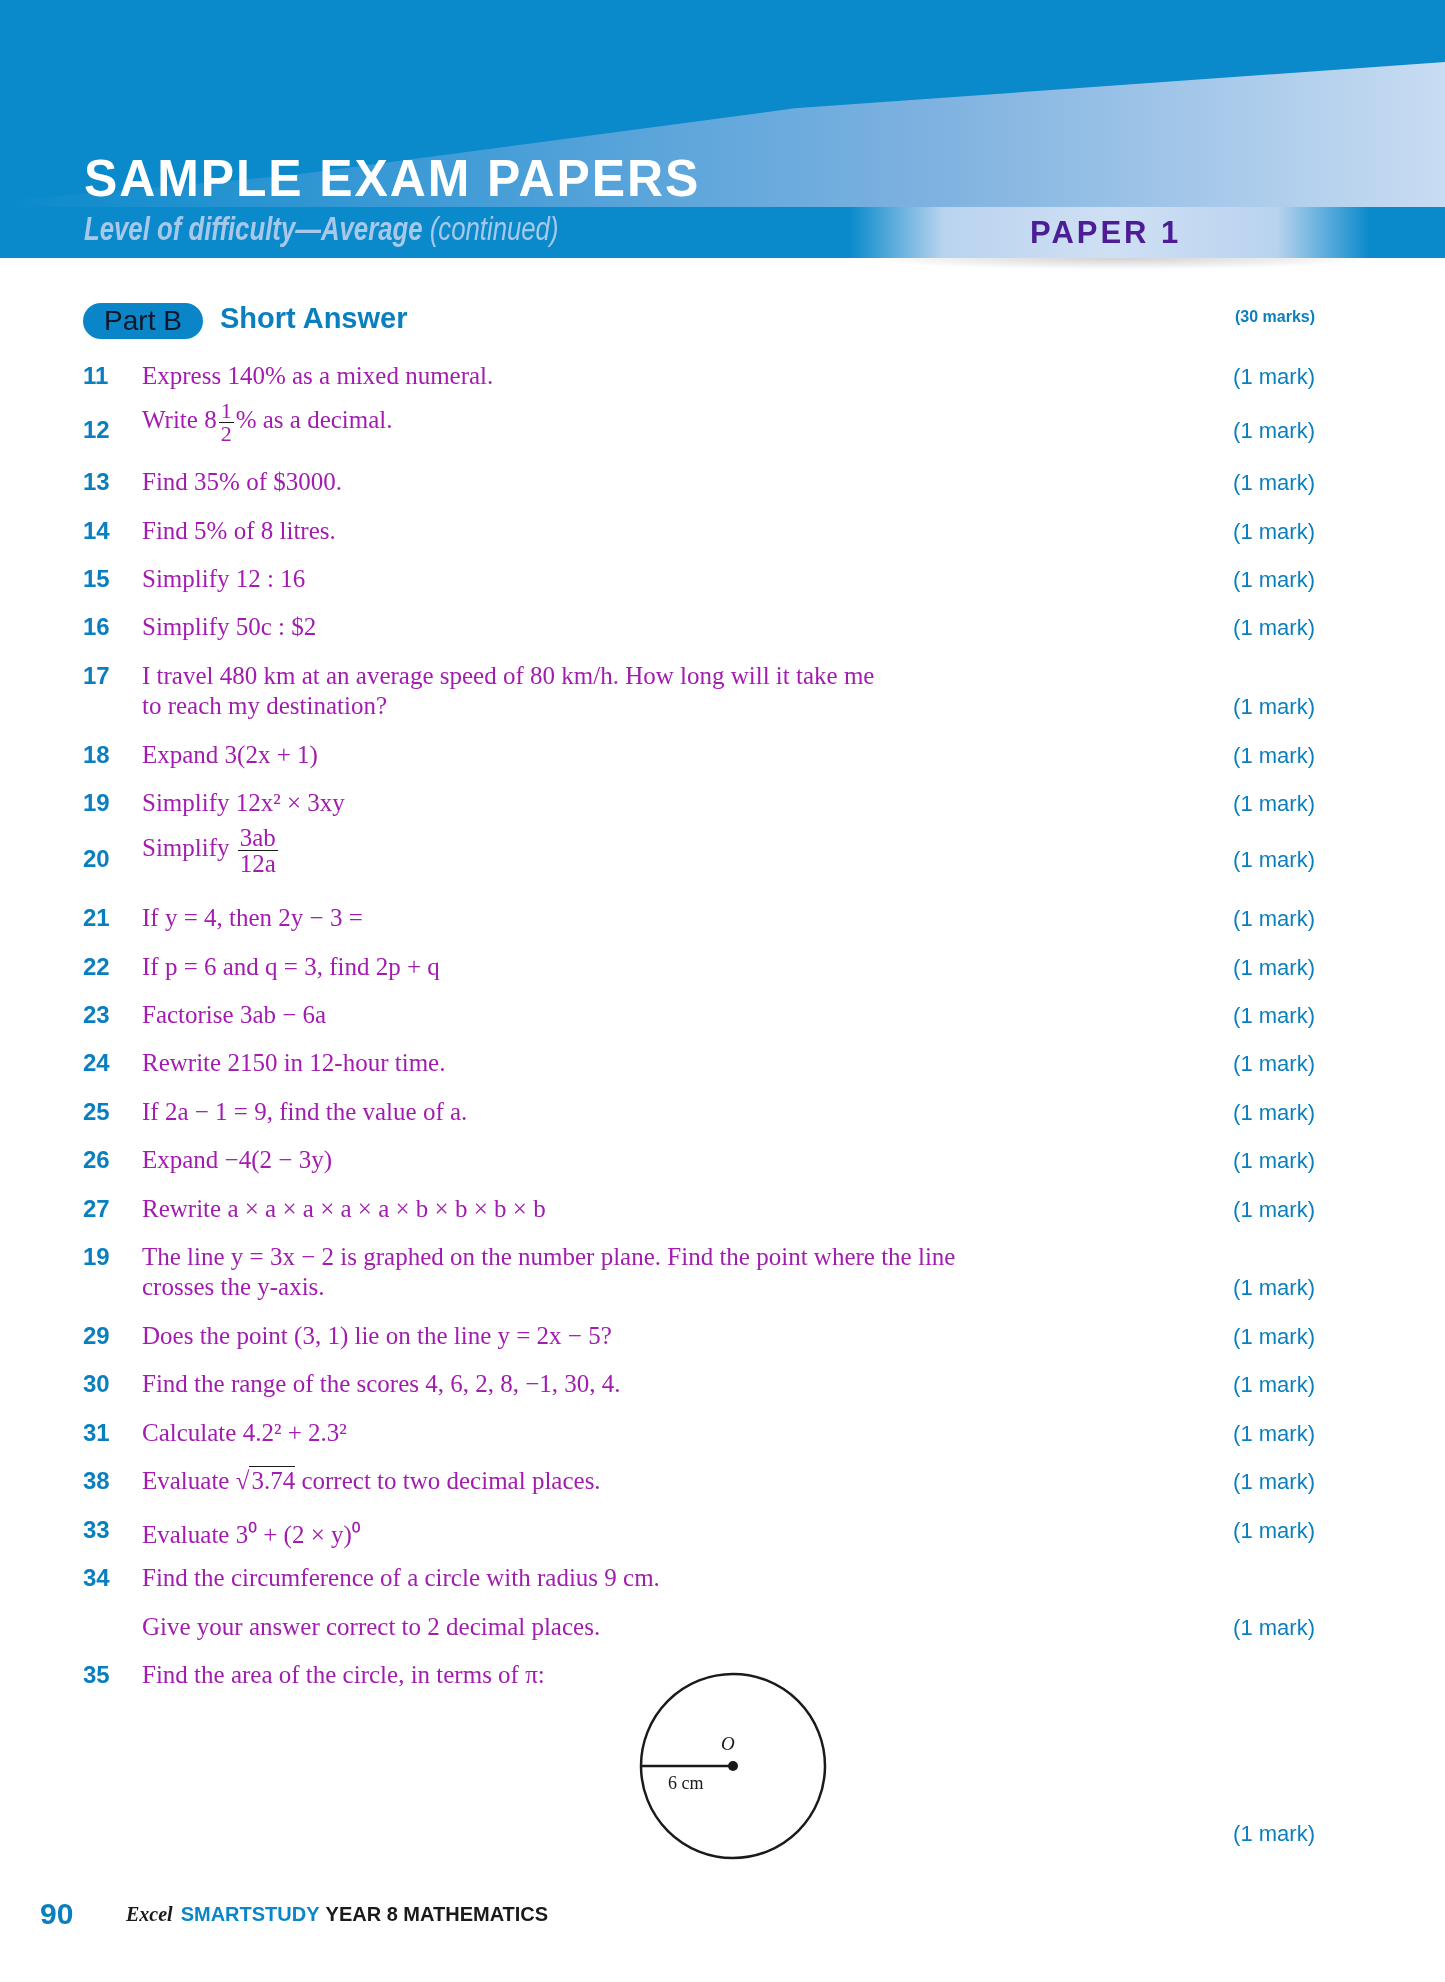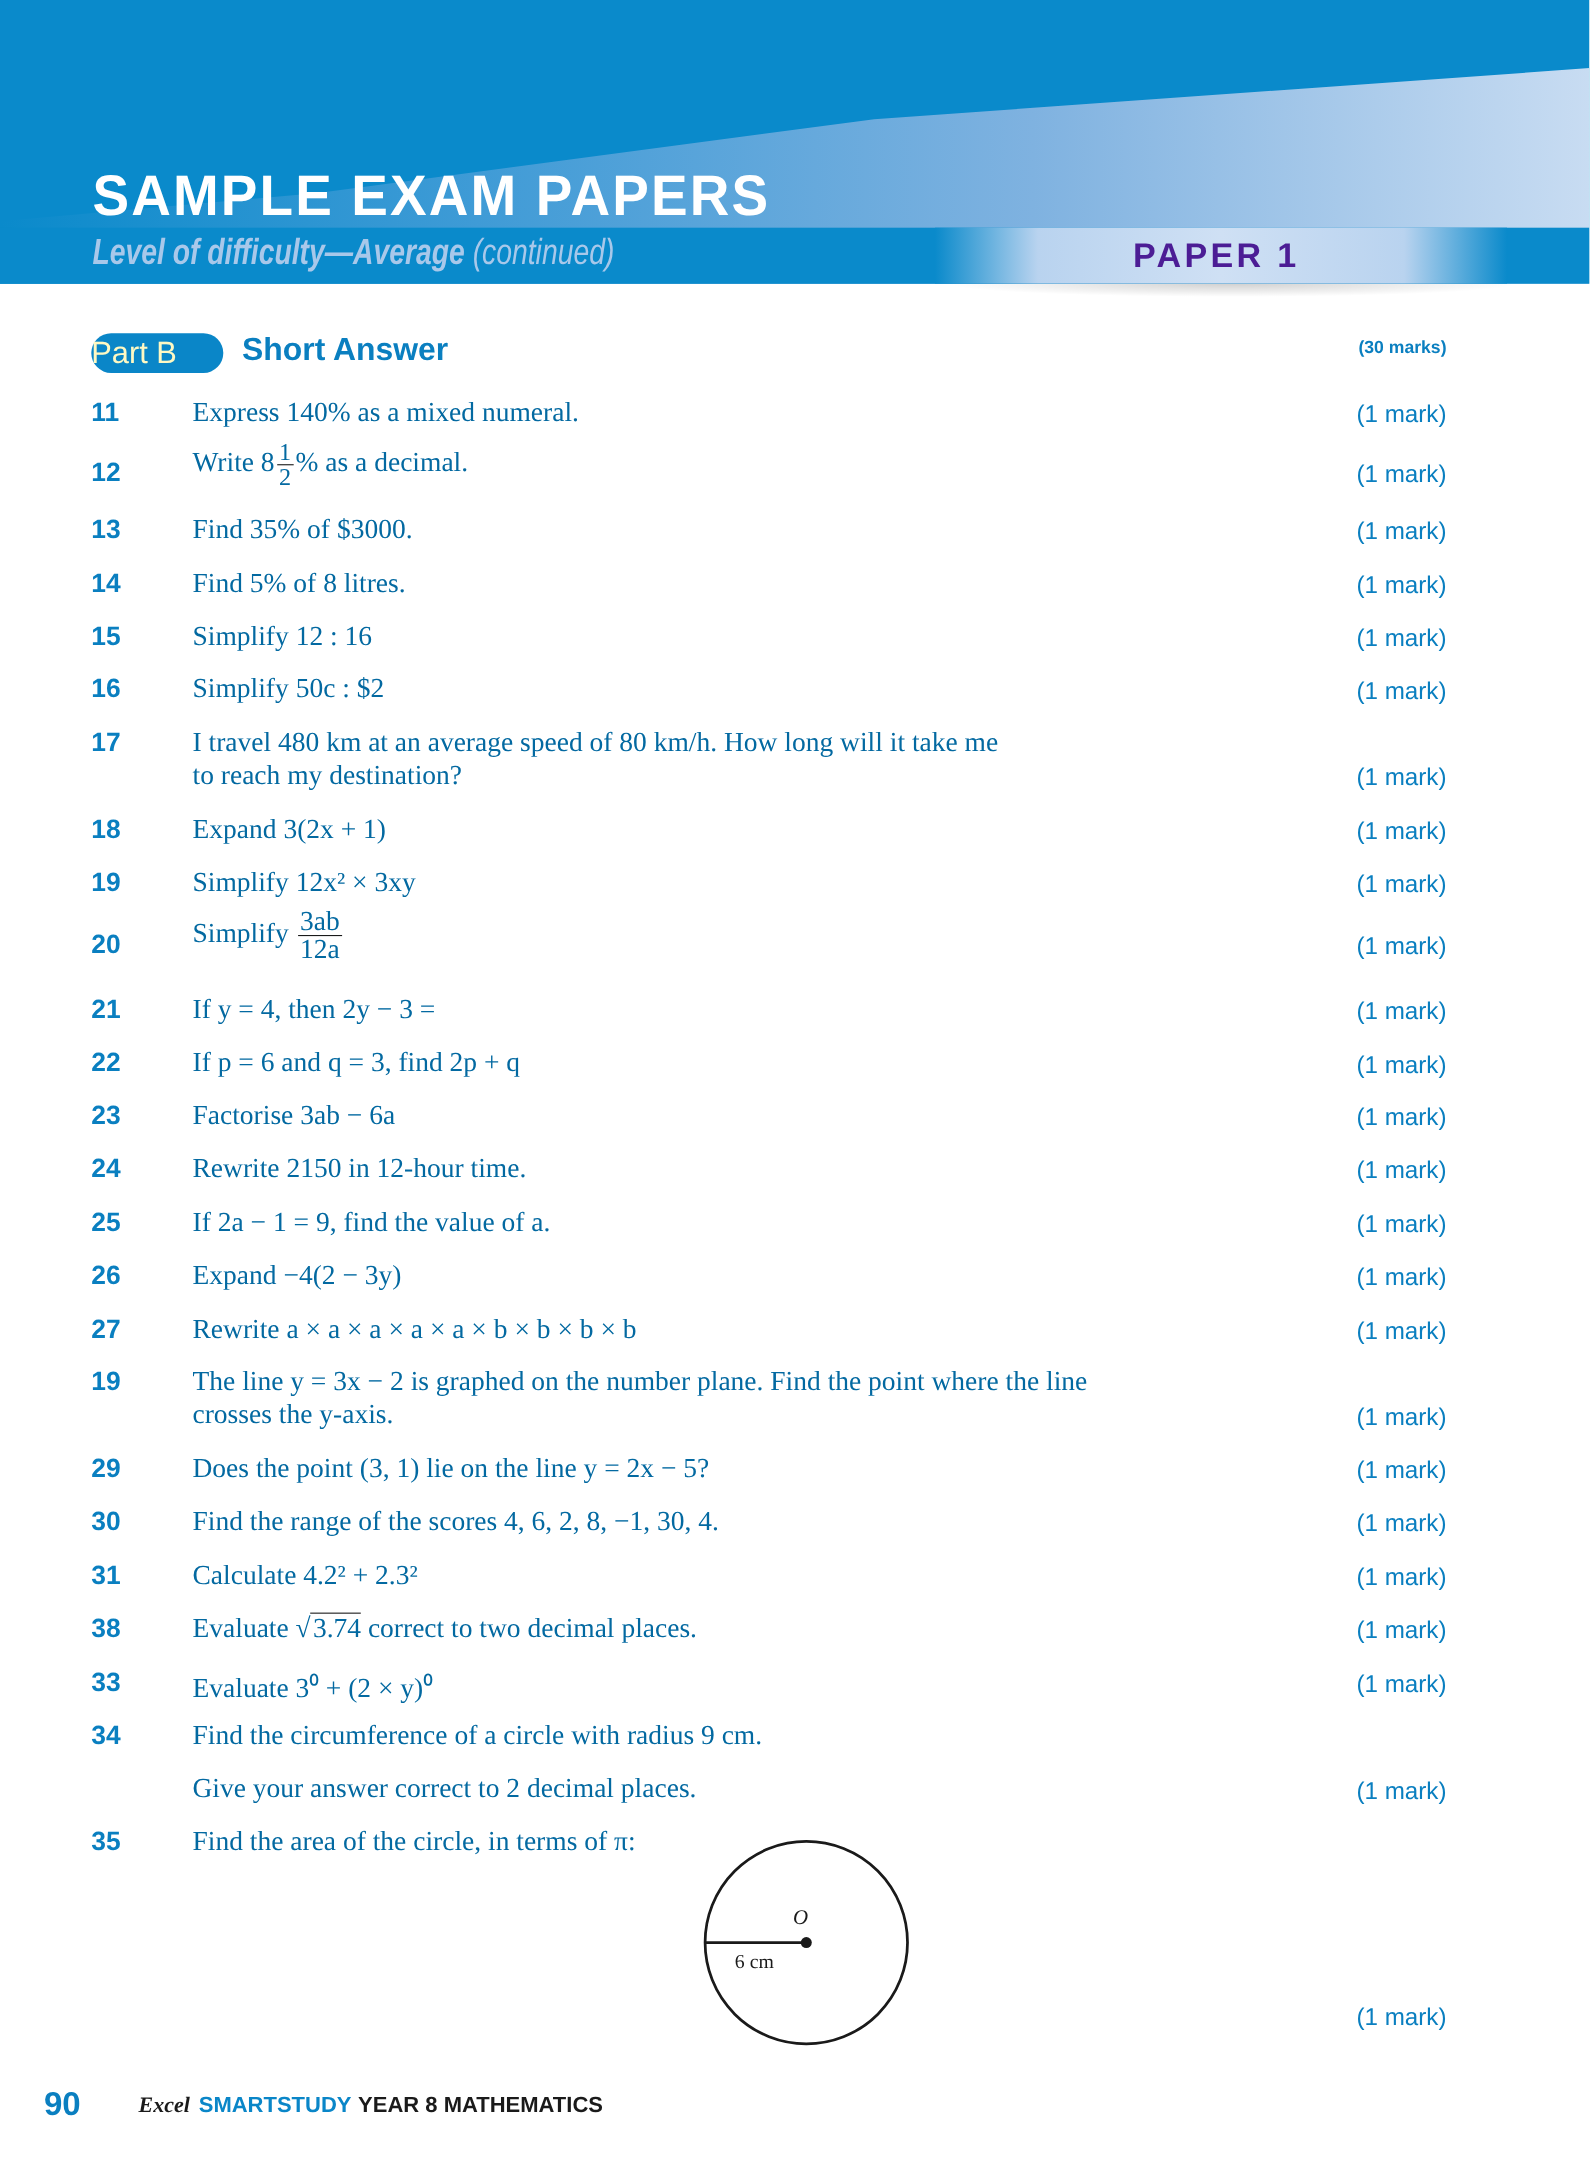--- a/index.html
+++ b/index.html
@@ -17,30 +17,30 @@
   .subtitle { position:absolute; left:84px; top:210px; font-family:"Liberation Sans", sans-serif; font-style:italic;
     font-size:33px; color:#a8c8ea; transform:scaleX(0.78); transform-origin:left; white-space:nowrap; }
   .subtitle b { font-weight:700; }
   .subtitle .light { font-weight:400; }
   .paper-label { position:absolute; left:1030px; top:215px; font-family:"Liberation Sans", sans-serif; font-weight:700;
     font-size:31px; letter-spacing:3px; color:#4c1d95; }
   .shadow { position:absolute; left:860px; top:258px; width:520px; height:12px;
     background: radial-gradient(ellipse at top, rgba(0,0,0,0.18), rgba(0,0,0,0) 70%); }
 
   .part-pill { position:absolute; left:83px; top:303px; width:120px; height:36px; border-radius:18px; background:#0a86c8;
-    color:#fef9c3; font-family:"Liberation Sans", sans-serif; font-size:28px; line-height:36px; text-align:left; }
+    color:#0f172a; font-family:"Liberation Sans", sans-serif; font-size:28px; line-height:36px; text-align:center; }
   .part-title { position:absolute; left:220px; top:302px; font-family:"Liberation Sans", sans-serif; font-size:29px;
     color:#0a7fc0; font-weight:700; }
   .part-marks { position:absolute; right:130px; top:308px; font-family:"Liberation Sans", sans-serif; font-size:16px;
     color:#0a7fc0; font-weight:700; }
 
   .q { position:absolute; left:0; width:1445px; }
   .qnum { position:absolute; left:83px; width:50px; font-family:"Liberation Sans", sans-serif; font-weight:700;
     font-size:24px; color:#0a7fc0; }
-  .qtext { position:absolute; left:142px; font-size:25px; white-space:nowrap; color:#0369a1;margin-left:33px; }
+  .qtext { position:absolute; left:142px; font-size:25px; white-space:nowrap; color:#a21caf; }
   .mark { position:absolute; right:130px; font-family:"Liberation Sans", sans-serif; font-size:22px; color:#0a7fc0;text-align:right; }
   .frac { display:inline-block; vertical-align:middle; text-align:center; line-height:1; margin:0 2px; }
   .frac .n, .frac .d { display:block; padding:0 2px; }
   .frac .n { border-bottom:1.5px solid #1a1a1a; }
   .sqrt { border-top:1.5px solid #1a1a1a; padding-left:2px; }
 
   .circle-fig { position:absolute; left:638px; top:1671px; width:190px; height:190px; }
   .footer-num { position:absolute; left:40px; top:1897px; font-family:"Liberation Sans", sans-serif; font-size:30px;
     color:#0a7fc0; font-weight:700; }
   .footer-book { position:absolute; left:126px; top:1903px; font-family:"Liberation Sans", sans-serif; font-size:20px; font-weight:700; }

